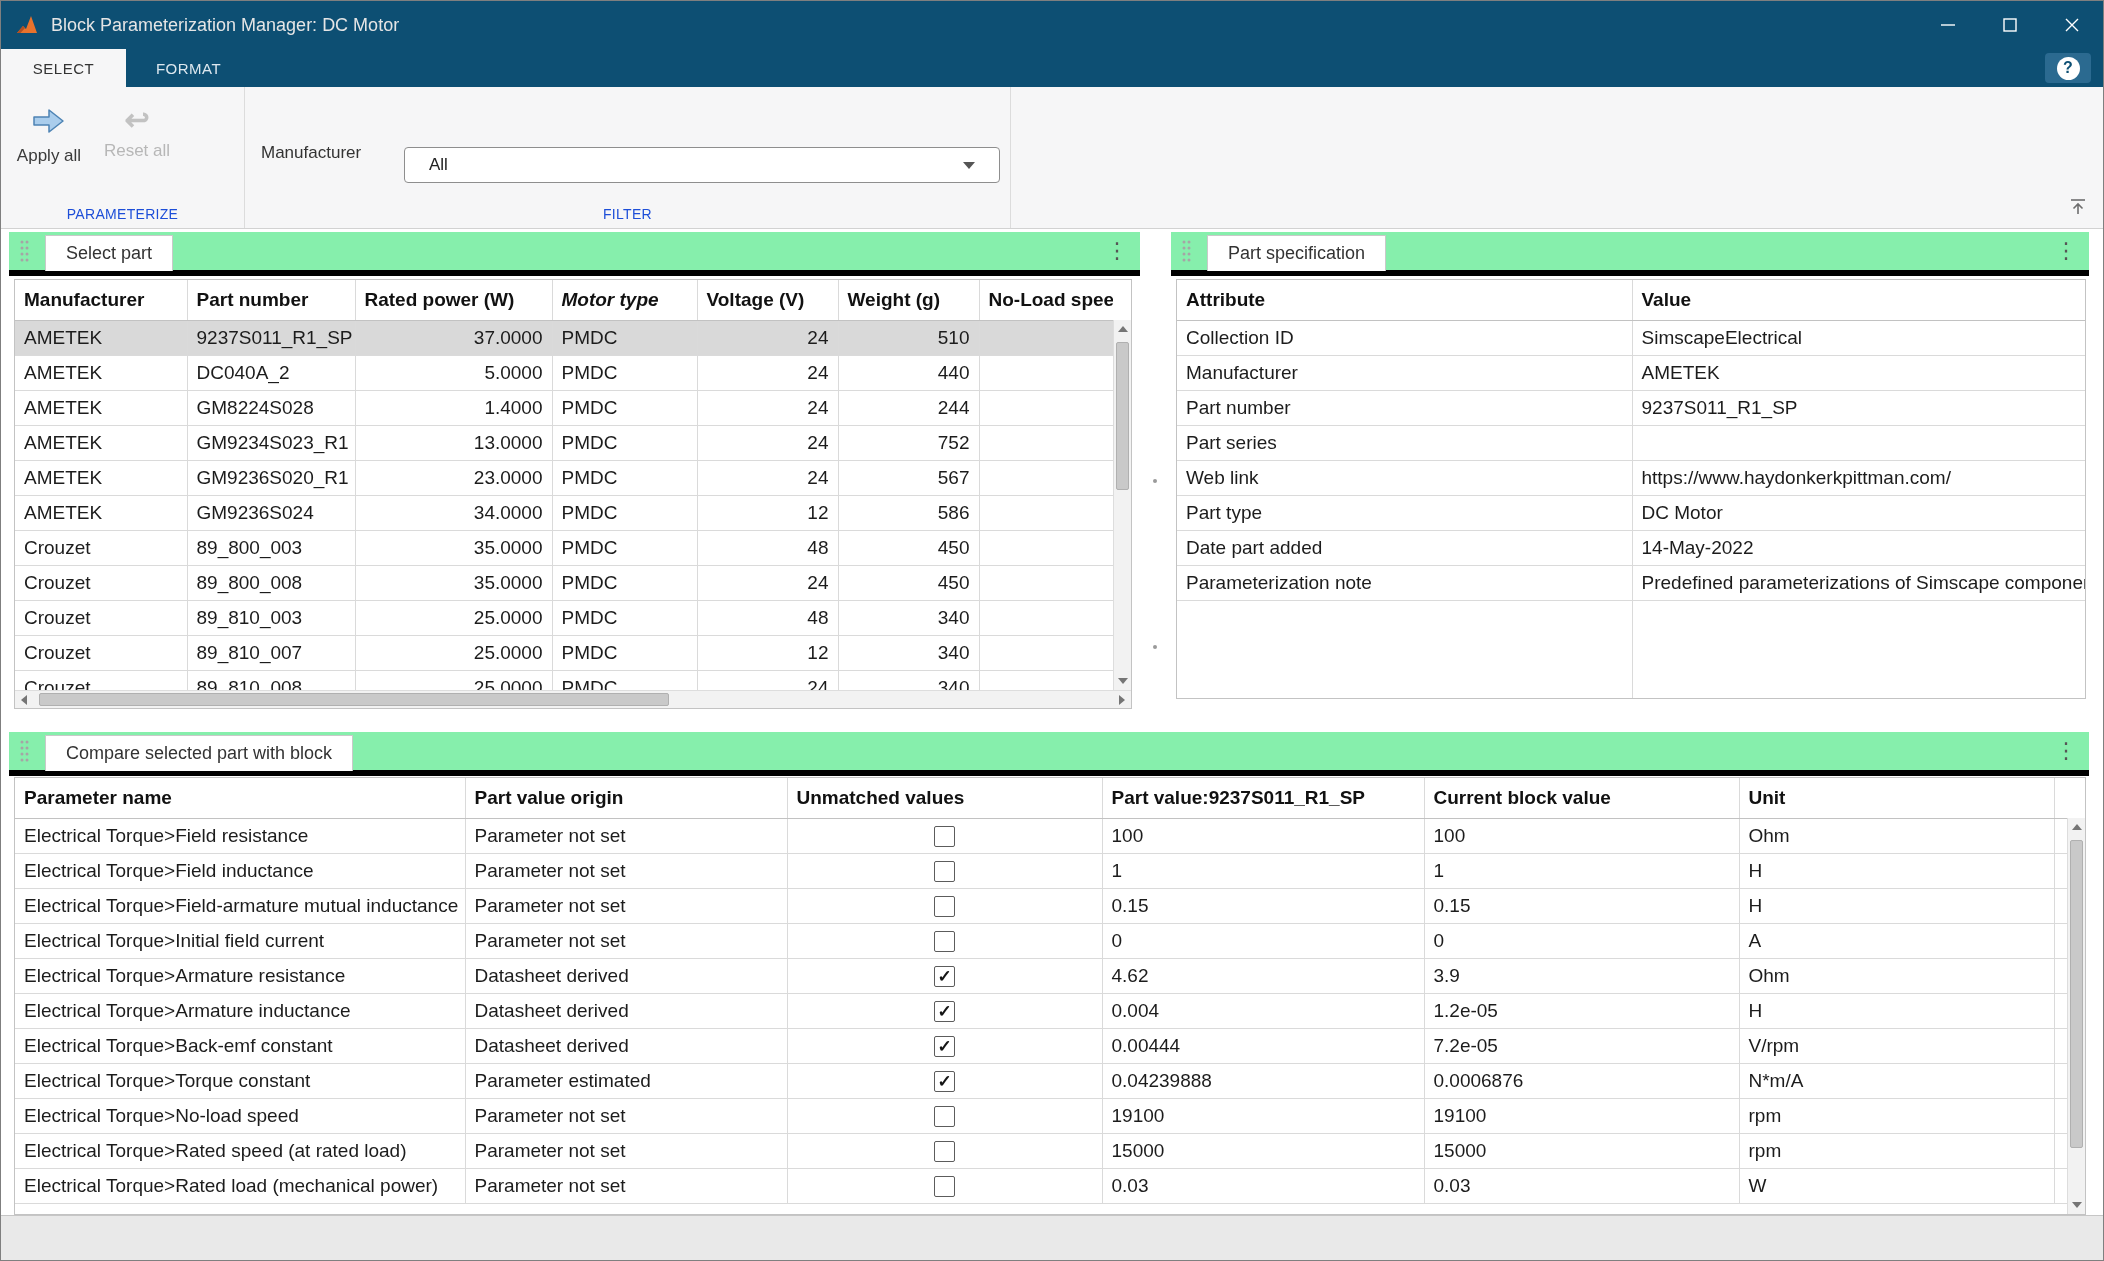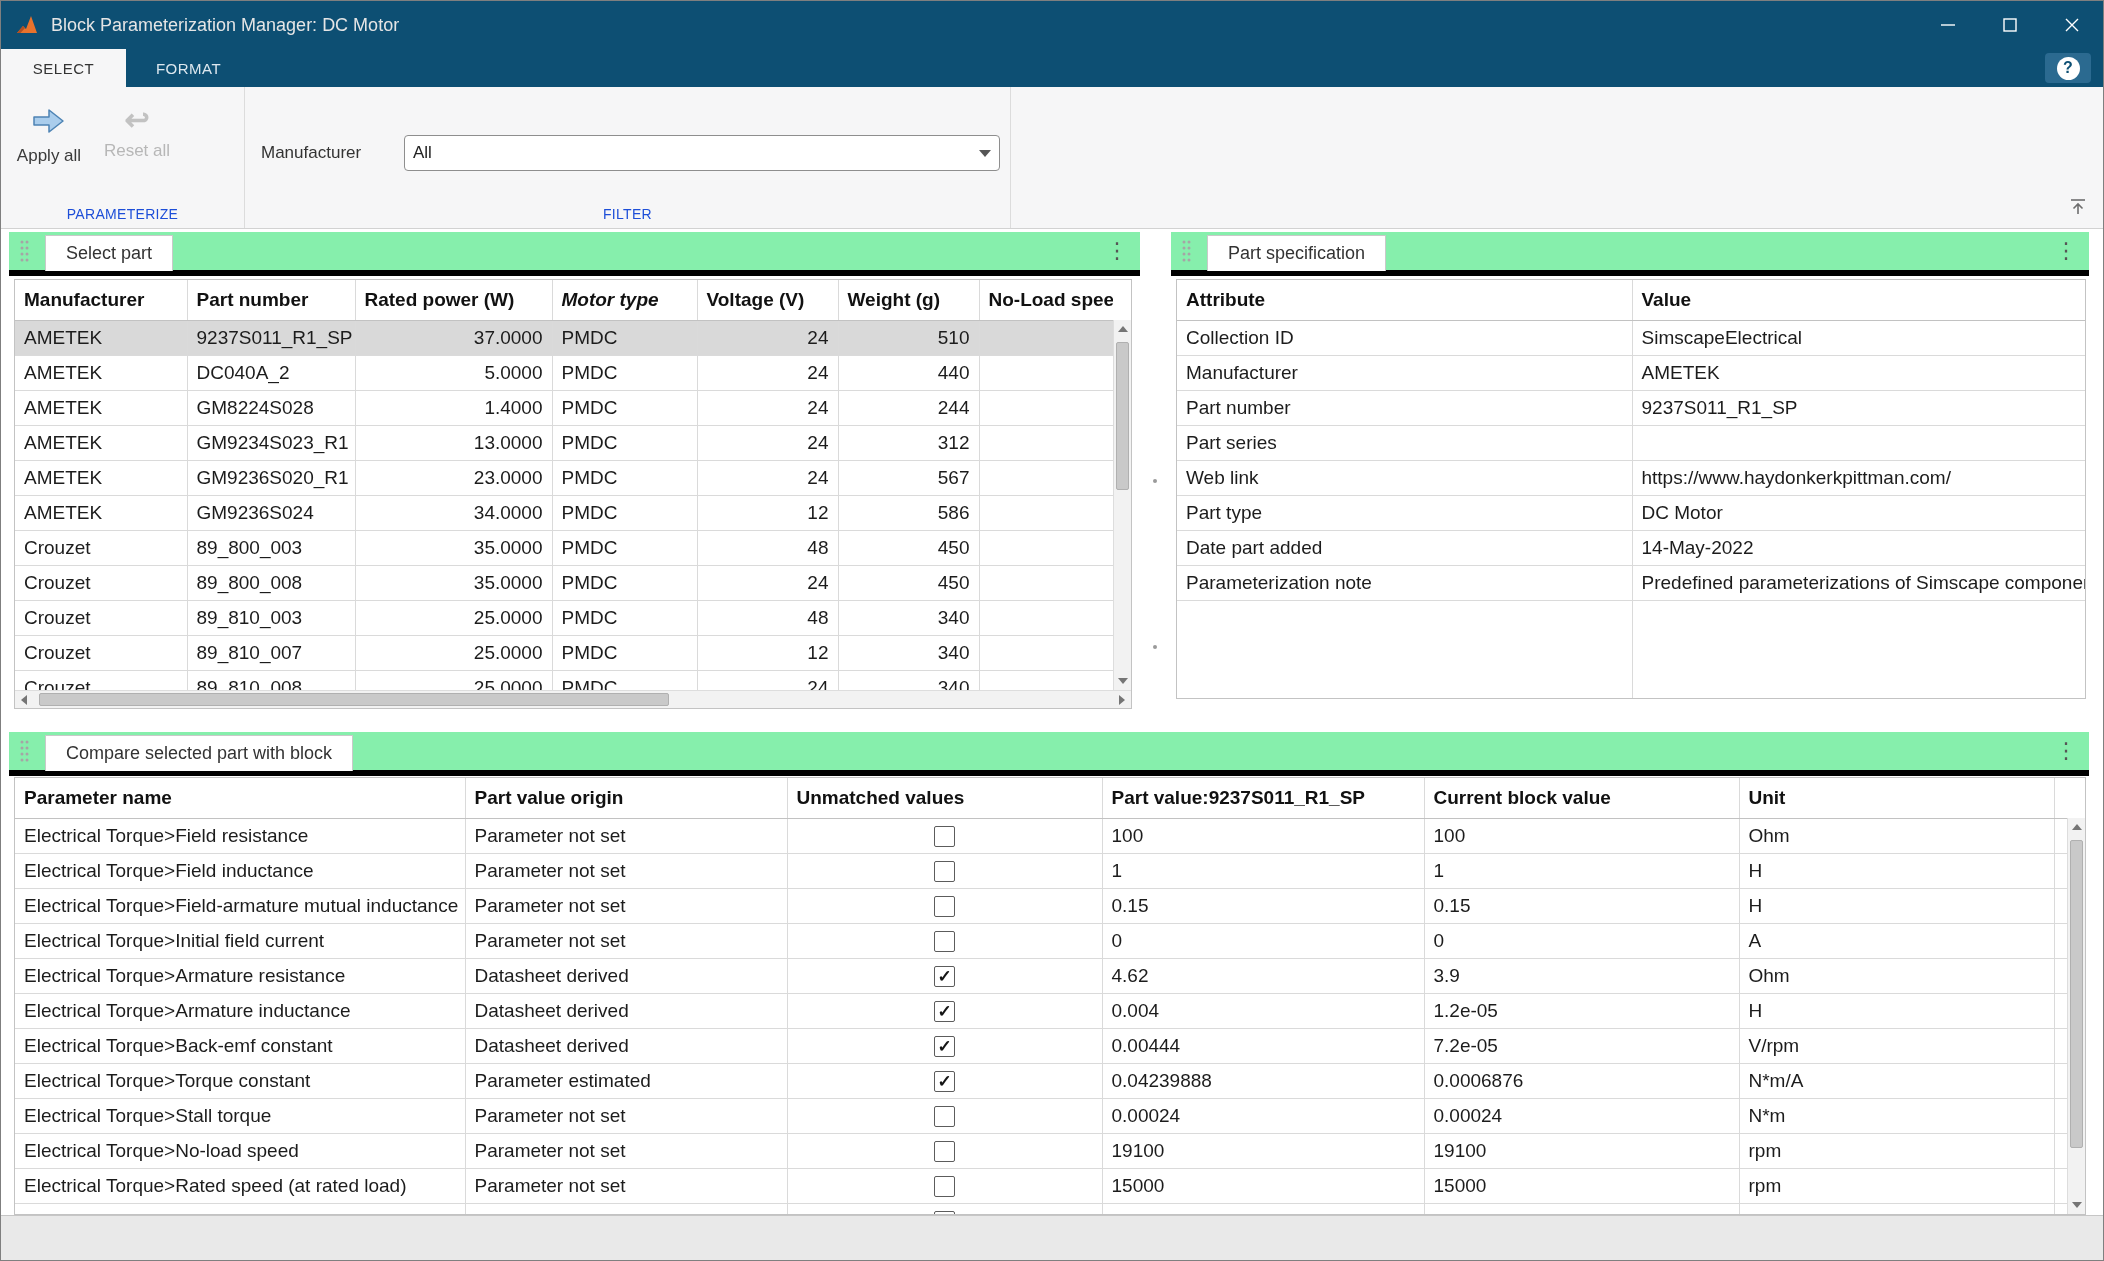--- a/index.html
+++ b/index.html
@@ -30,21 +30,21 @@
 .sec-param{left:0;width:244px}
 .sec-filter{left:244px;width:766px}
 .section-label{position:absolute;bottom:6px;left:0;width:100%;text-align:center;font-size:14px;color:#1d4ed8;letter-spacing:.3px}
 .tb-btn{position:absolute;top:20px;width:88px;display:flex;flex-direction:column;align-items:center;gap:8px;cursor:pointer;background:none;border:none;font-family:inherit}
 .tb-btn .lbl{font-size:17px;color:#3a3a3a;white-space:nowrap}
 .tb-btn.disabled .lbl{color:var(--disabled,#b7b7b7)}
 .btn-apply{left:4px}
 .btn-reset{left:92px}
 .undo-glyph{font-size:30px;line-height:26px;color:#c2c2c2;font-weight:bold}
 .man-label{position:absolute;left:16px;top:48px;height:36px;line-height:36px;font-size:17px;color:#333}
-.combo{position:absolute;left:159px;top:48px;width:596px;height:36px;background:#fff;border:1px solid #8e8e8e;border-radius:4px;display:flex;align-items:center;padding:0 8px;font-size:17px;color:#222;cursor:pointer}
+.combo{position:absolute;left:159px;top:60px;width:596px;height:36px;background:#fff;border:1px solid #8e8e8e;border-radius:4px;display:flex;align-items:center;padding:0 24px;font-size:17px;color:#222;cursor:pointer}
 .combo .chev{margin-left:auto;width:0;height:0;border-left:6px solid transparent;border-right:6px solid transparent;border-top:7px solid #555}
 .collapse-btn{position:absolute;right:14px;bottom:8px;background:none;border:none;cursor:pointer}
 
 
 .panel{position:absolute;background:#fff}
 .p-left{left:8px;top:231px;width:1131px;height:487px}
 .p-right{left:1170px;top:231px;width:918px;height:487px}
 .p-bottom{left:8px;top:731px;width:2080px;height:483px}
 .ptabbar{position:relative;height:44px;border-bottom:6px solid #000000;background:#86efac}
 .ptab{position:absolute;left:36px;top:3px;bottom:-1px;background:#fff;border:1px solid #c9c9c9;border-bottom:none;display:flex;align-items:center;padding:0 20px;font-size:18px;color:#333;cursor:pointer;white-space:nowrap}
@@ -225,21 +225,21 @@
                 <td class="num">24</td>
                 <td class="num">244</td>
                 <td></td>
               </tr>
               <tr>
                 <td>AMETEK</td>
                 <td>GM9234S023_R1</td>
                 <td class="num">13.0000</td>
                 <td>PMDC</td>
                 <td class="num">24</td>
-                <td class="num">312</td>
+                <td class="num">752</td>
                 <td></td>
               </tr>
               <tr>
                 <td>AMETEK</td>
                 <td>GM9236S020_R1</td>
                 <td class="num">23.0000</td>
                 <td>PMDC</td>
                 <td class="num">24</td>
                 <td class="num">567</td>
                 <td></td>
@@ -491,29 +491,20 @@
               <tr>
                 <td>Electrical Torque&gt;Torque constant</td>
                 <td>Parameter estimated</td>
                 <td class="cb-cell"><span class="cb checked">✓</span></td>
                 <td>0.04239888</td>
                 <td>0.0006876</td>
                 <td>N*m/A</td>
                 <td></td>
               </tr>
               <tr>
-                <td>Electrical Torque&gt;Stall torque</td>
-                <td>Parameter not set</td>
-                <td class="cb-cell"><span class="cb"></span></td>
-                <td>0.00024</td>
-                <td>0.00024</td>
-                <td>N*m</td>
-                <td></td>
-              </tr>
-              <tr>
                 <td>Electrical Torque&gt;No-load speed</td>
                 <td>Parameter not set</td>
                 <td class="cb-cell"><span class="cb"></span></td>
                 <td>19100</td>
                 <td>19100</td>
                 <td>rpm</td>
                 <td></td>
               </tr>
               <tr>
                 <td>Electrical Torque&gt;Rated speed (at rated load)</td>

